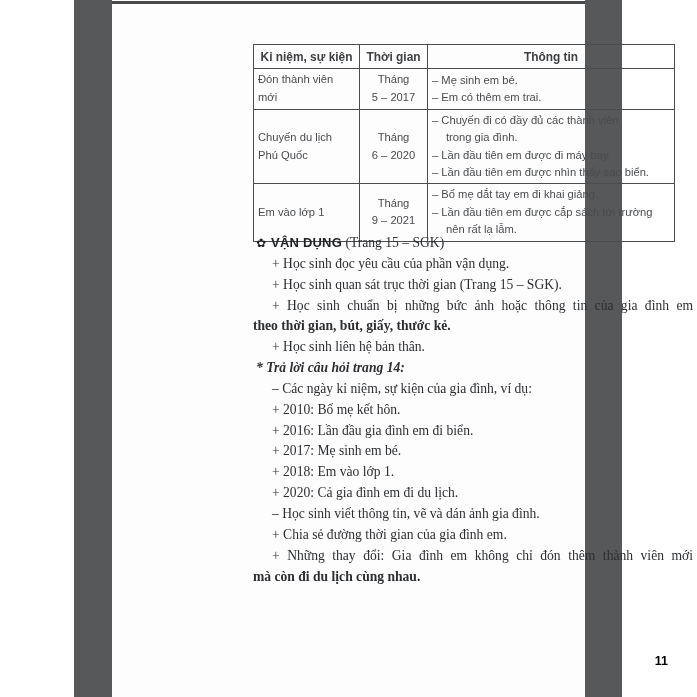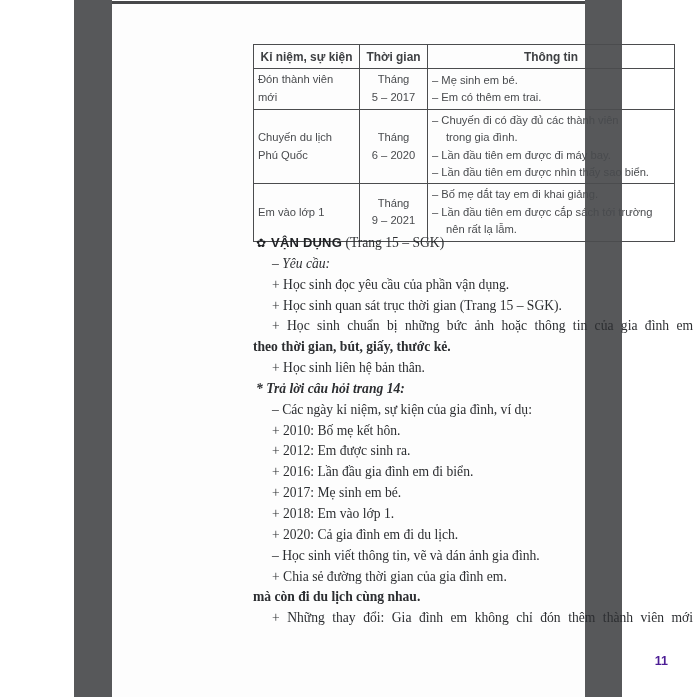--- a/index.html
+++ b/index.html
@@ -63,21 +63,21 @@
   .h1b {
     font-family: "Liberation Sans", sans-serif;
     font-weight: bold; font-size: 13px; color: #1f2124; letter-spacing: .2px;
   }
   .h1r { font-family: "Liberation Serif", serif; }
 
   .pagenum {
     position: absolute; left: 516px; top: 650px; width: 40px;
     text-align: right;
     font-family: "Liberation Sans", sans-serif;
-    font-size: 12.5px; font-weight: bold; color: #4c1d95;
+    font-size: 12.5px; font-weight: bold; color: #000000;
   }
 </style>
 </head>
 <body>
 
 <div class="photo">
   <div class="top-edge"></div>
   <div class="bar bar-left"></div>
   <div class="bar bar-right"></div>
 
@@ -130,35 +130,33 @@
               <div class="bullet">– Bố mẹ dắt tay em đi khai giảng.</div>
               <div class="bullet">– Lần đầu tiên em được cắp sách tới trường</div>
               <div class="bullet cont">nên rất lạ lẫm.</div>
             </td>
           </tr>
         </tbody>
     </table>
 
     <div class="notes">
         <div class="ln h1"><span class="star">✿</span><span class="h1b">VẬN DỤNG</span><span class="h1r"> (Trang 15 – SGK)</span></div>
-        <div class="ln item-italic">– Yêu cầu:</div>
         <div class="ln item">+ Học sinh đọc yêu cầu của phần vận dụng.</div>
         <div class="ln item">+ Học sinh quan sát trục thời gian (Trang 15 – SGK).</div>
         <div class="ln item-justify">+ Học sinh chuẩn bị những bức ảnh hoặc thông tin của gia đình em</div>
         <div class="ln cont">theo thời gian, bút, giấy, thước kẻ.</div>
         <div class="ln item">+ Học sinh liên hệ bản thân.</div>
         <div class="ln h2">* Trả lời câu hỏi trang 14:</div>
         <div class="ln item">– Các ngày kỉ niệm, sự kiện của gia đình, ví dụ:</div>
         <div class="ln item">+ 2010: Bố mẹ kết hôn.</div>
-        <div class="ln item">+ 2012: Em được sinh ra.</div>
         <div class="ln item">+ 2016: Lần đầu gia đình em đi biển.</div>
         <div class="ln item">+ 2017: Mẹ sinh em bé.</div>
         <div class="ln item">+ 2018: Em vào lớp 1.</div>
         <div class="ln item">+ 2020: Cả gia đình em đi du lịch.</div>
         <div class="ln item">– Học sinh viết thông tin, vẽ và dán ảnh gia đình.</div>
         <div class="ln item">+ Chia sẻ đường thời gian của gia đình em.</div>
+        <div class="ln item-justify">+ Những thay đổi: Gia đình em không chỉ đón thêm thành viên mới</div>
         <div class="ln cont">mà còn đi du lịch cùng nhau.</div>
-        <div class="ln item-justify">+ Những thay đổi: Gia đình em không chỉ đón thêm thành viên mới</div>
       </div>
 
     <div class="pagenum">11</div>
   </div>
 </div>
 
 </body></html>

